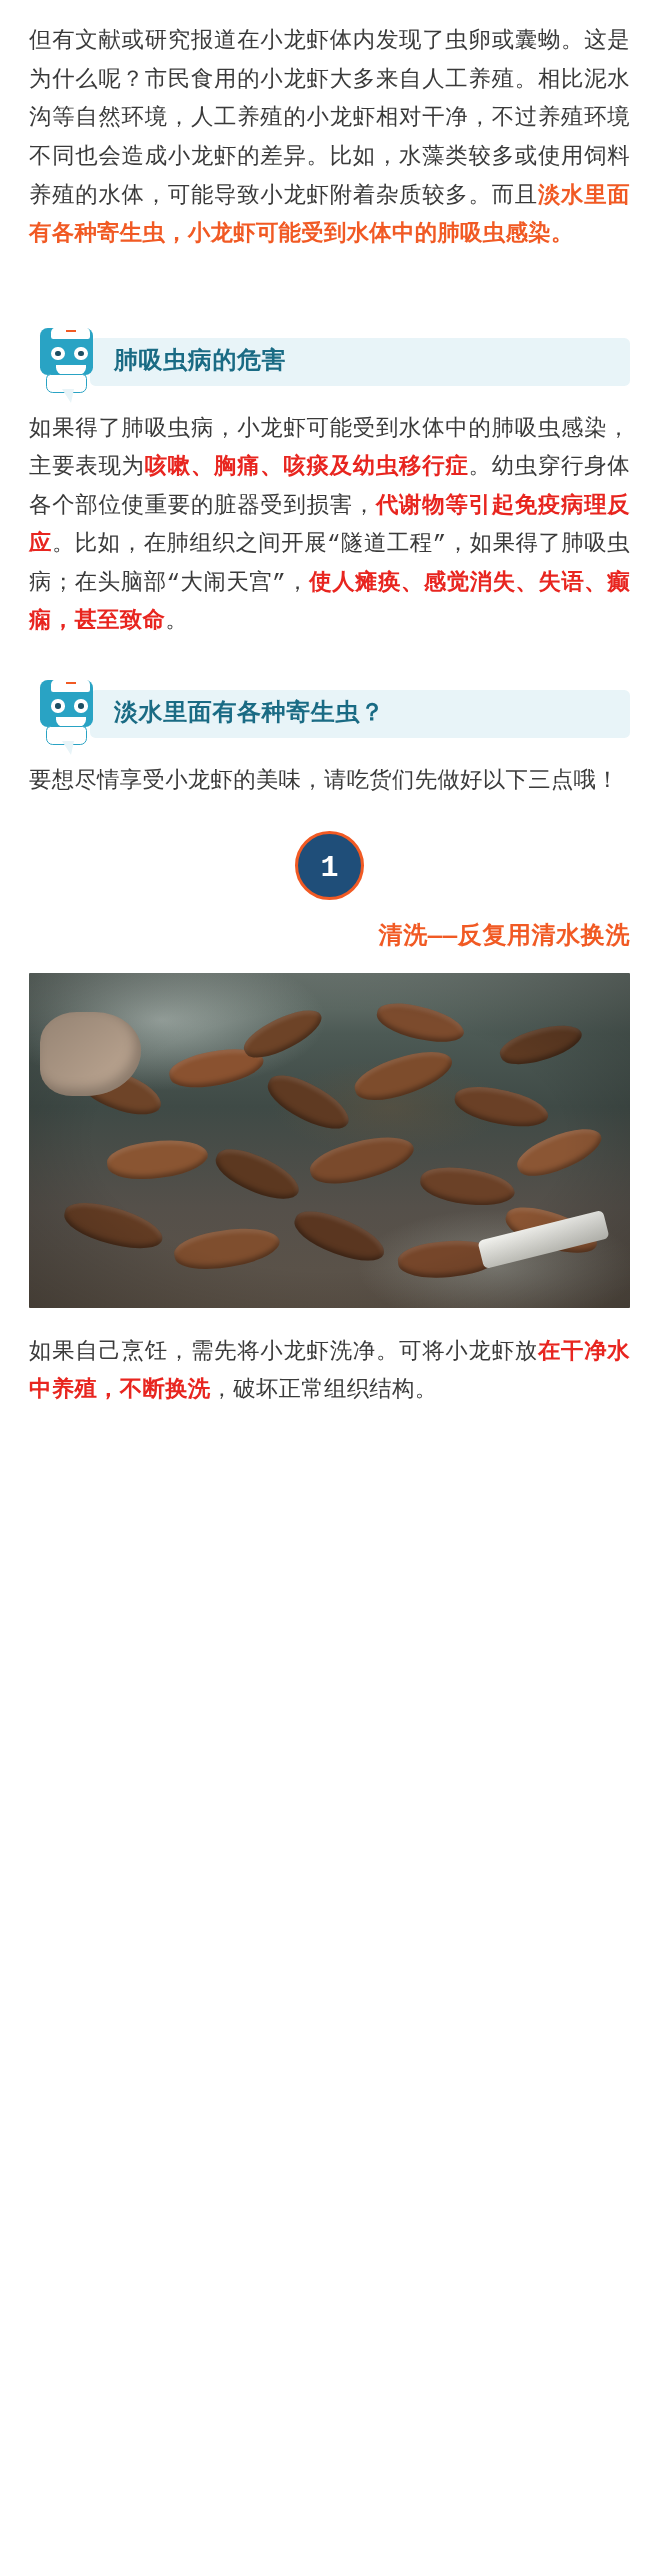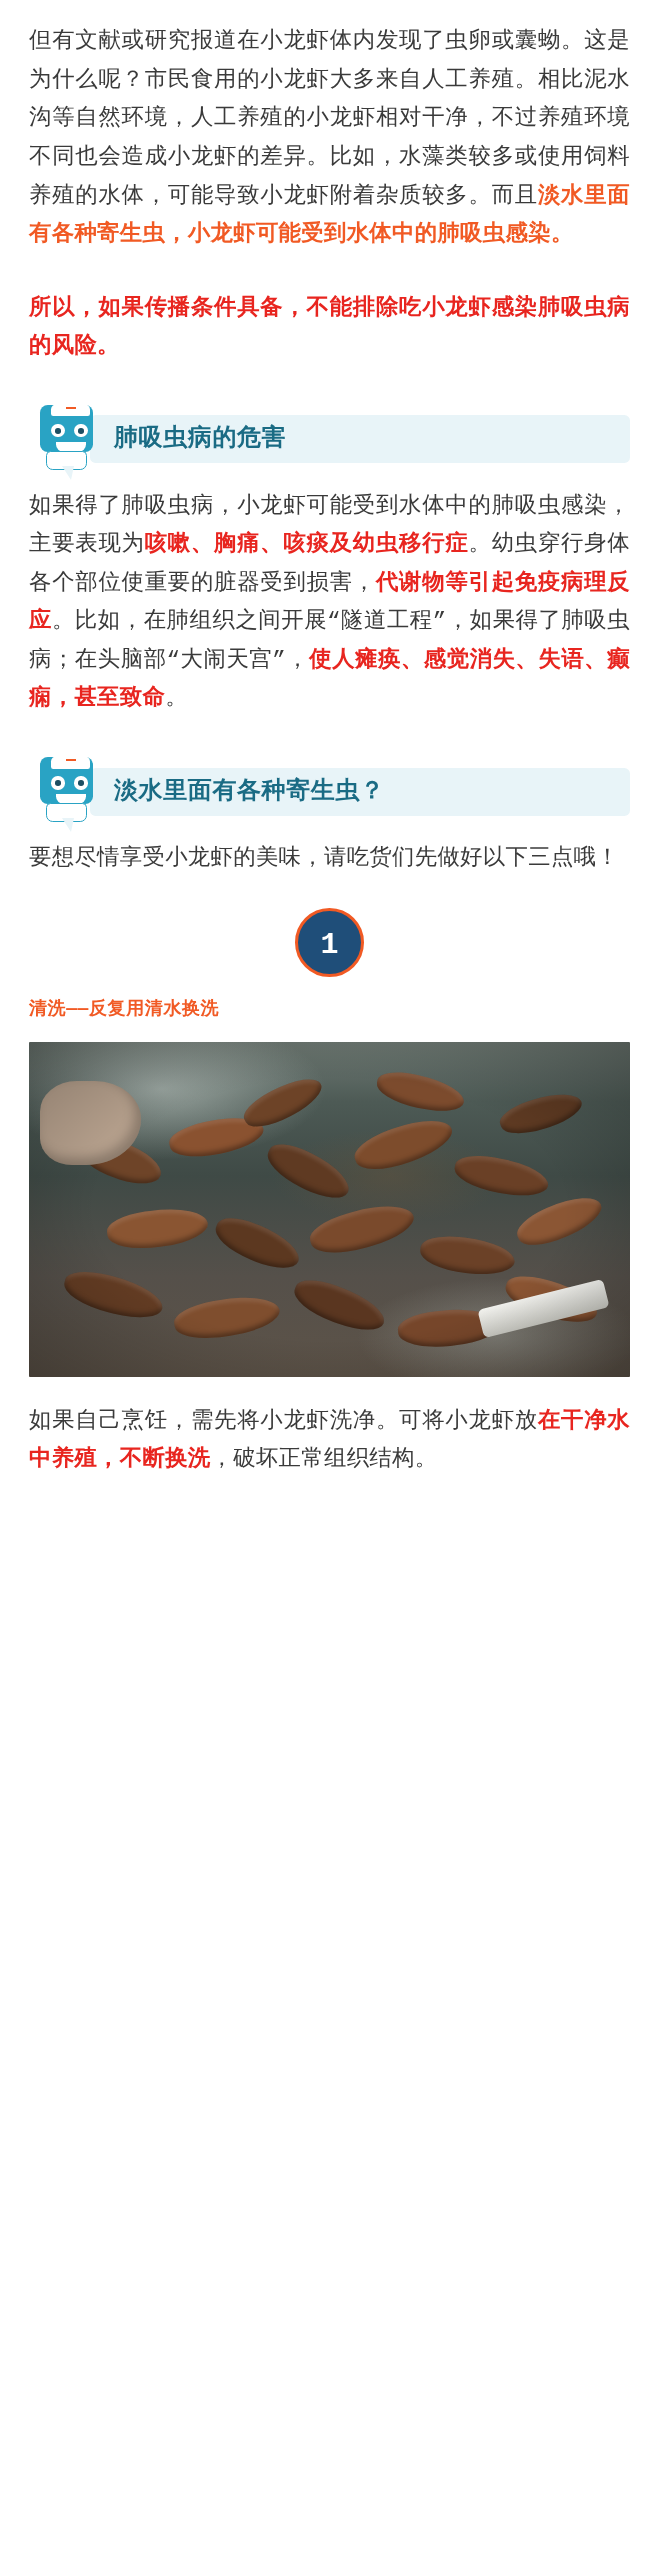--- a/index.html
+++ b/index.html
@@ -154,22 +154,22 @@
     line-height: 69px;
     border-radius: 50%;
     background: #1f4e79;
     color: #ffffff;
     font-size: 30px;
     font-weight: bold;
     border: 3.9px solid #f15a24;
     box-sizing: border-box;
   }
   .step-title {
-    text-align: left;
-    font-size: 18px;
+    text-align: right;
+    font-size: 24px;
     font-weight: bold;
     color: #f15a24;
     letter-spacing: 0.6px;
     margin: 0 0 22.4px 0;
   }
 
   
   .photo {
     width: 601px;
     height: 335px;
@@ -225,21 +225,20 @@
 </style>
 </head>
 <body>
 
 <div class="page">
 
   <p class="para"><span>但有文献或研究报道在小龙虾体内发现了虫卵或囊蚴。这是为什么呢？市民食用的小龙虾大多来自人工养殖。相比泥水沟等自然环境，人工养殖的小龙虾相对干净，不过养殖环境不同也会造成小龙虾的差异。比如，水藻类较多或使用饲料养殖的水体，可能导致小龙虾附着杂质较多。而且</span><span class="hl-orange">淡水里面有各种寄生虫，小龙虾可能受到水体中的肺吸虫感染。</span></p>
 
   <div class="gap-lg"></div>
 
-  <p class="para"><span class="hl-red">所以，如果传播条件具备，不能排除吃小龙虾感染肺吸虫病的风险。</span></p>
 
   <div class="gap-lg"></div>
 
   <div class="section-head">
     <div class="bubble"></div>
     <div class="mascot">
       <div class="head">
         <div class="cap"></div>
         <div class="eye l"></div>
         <div class="eye r"></div>

